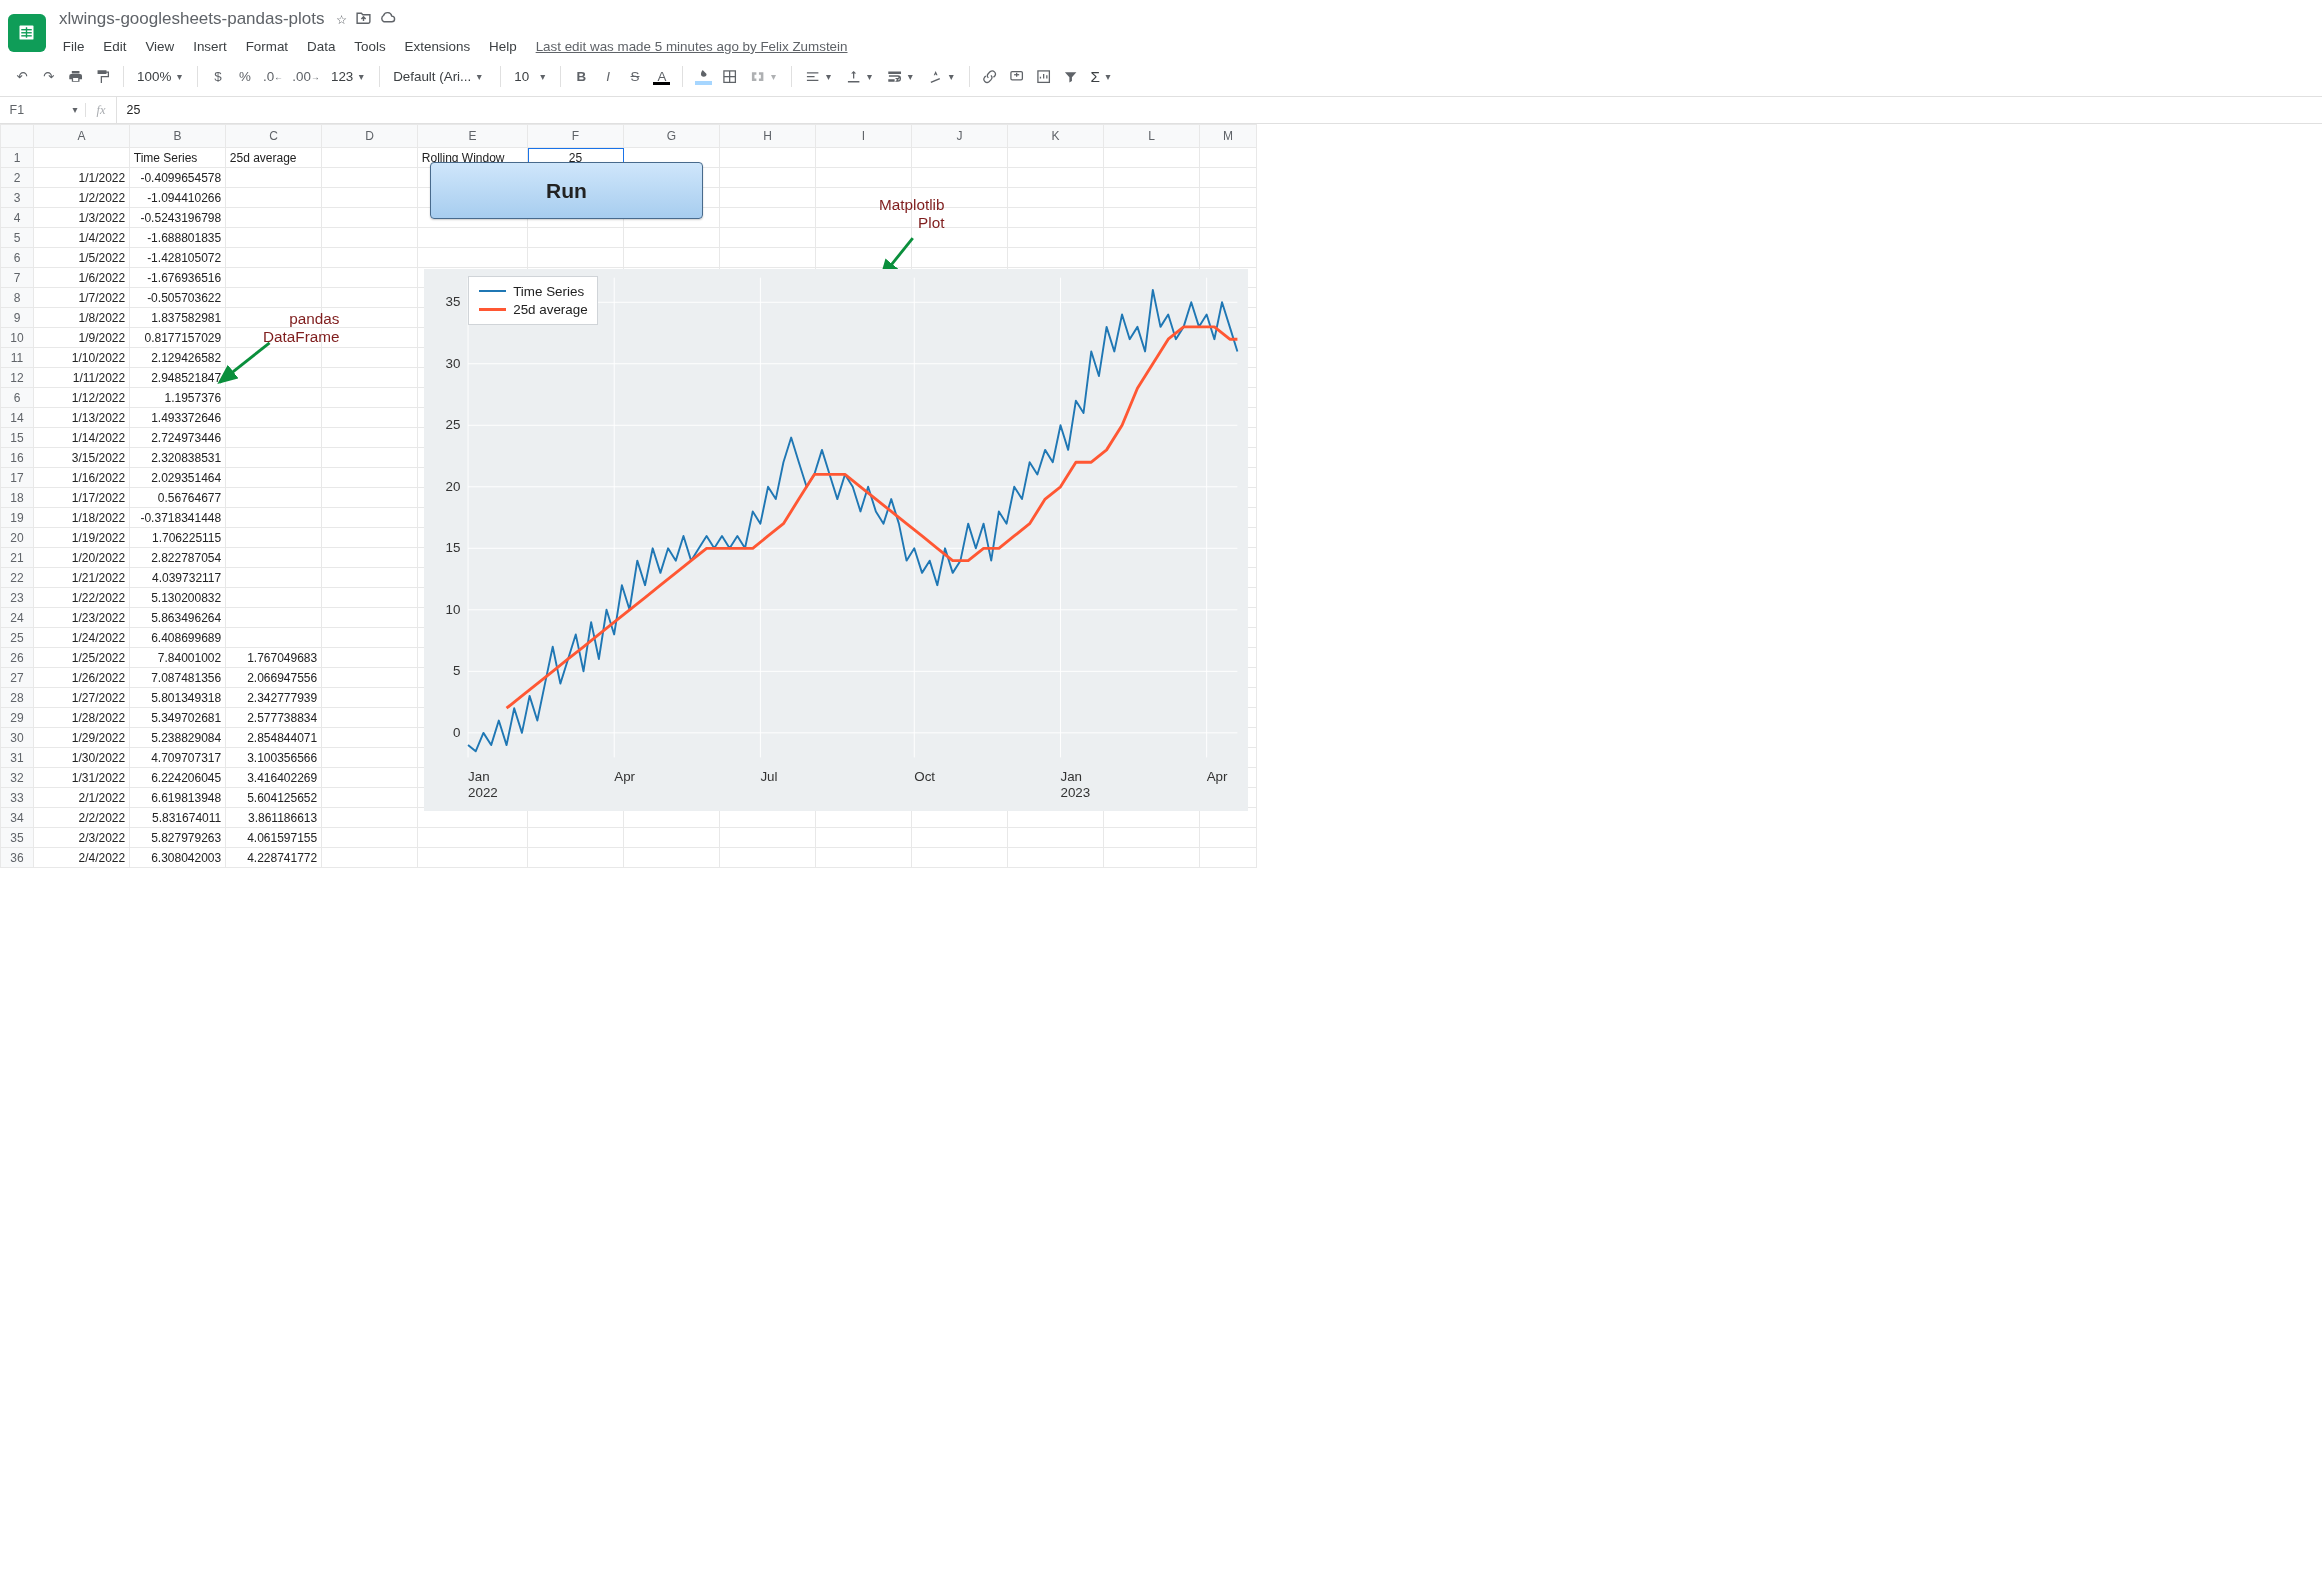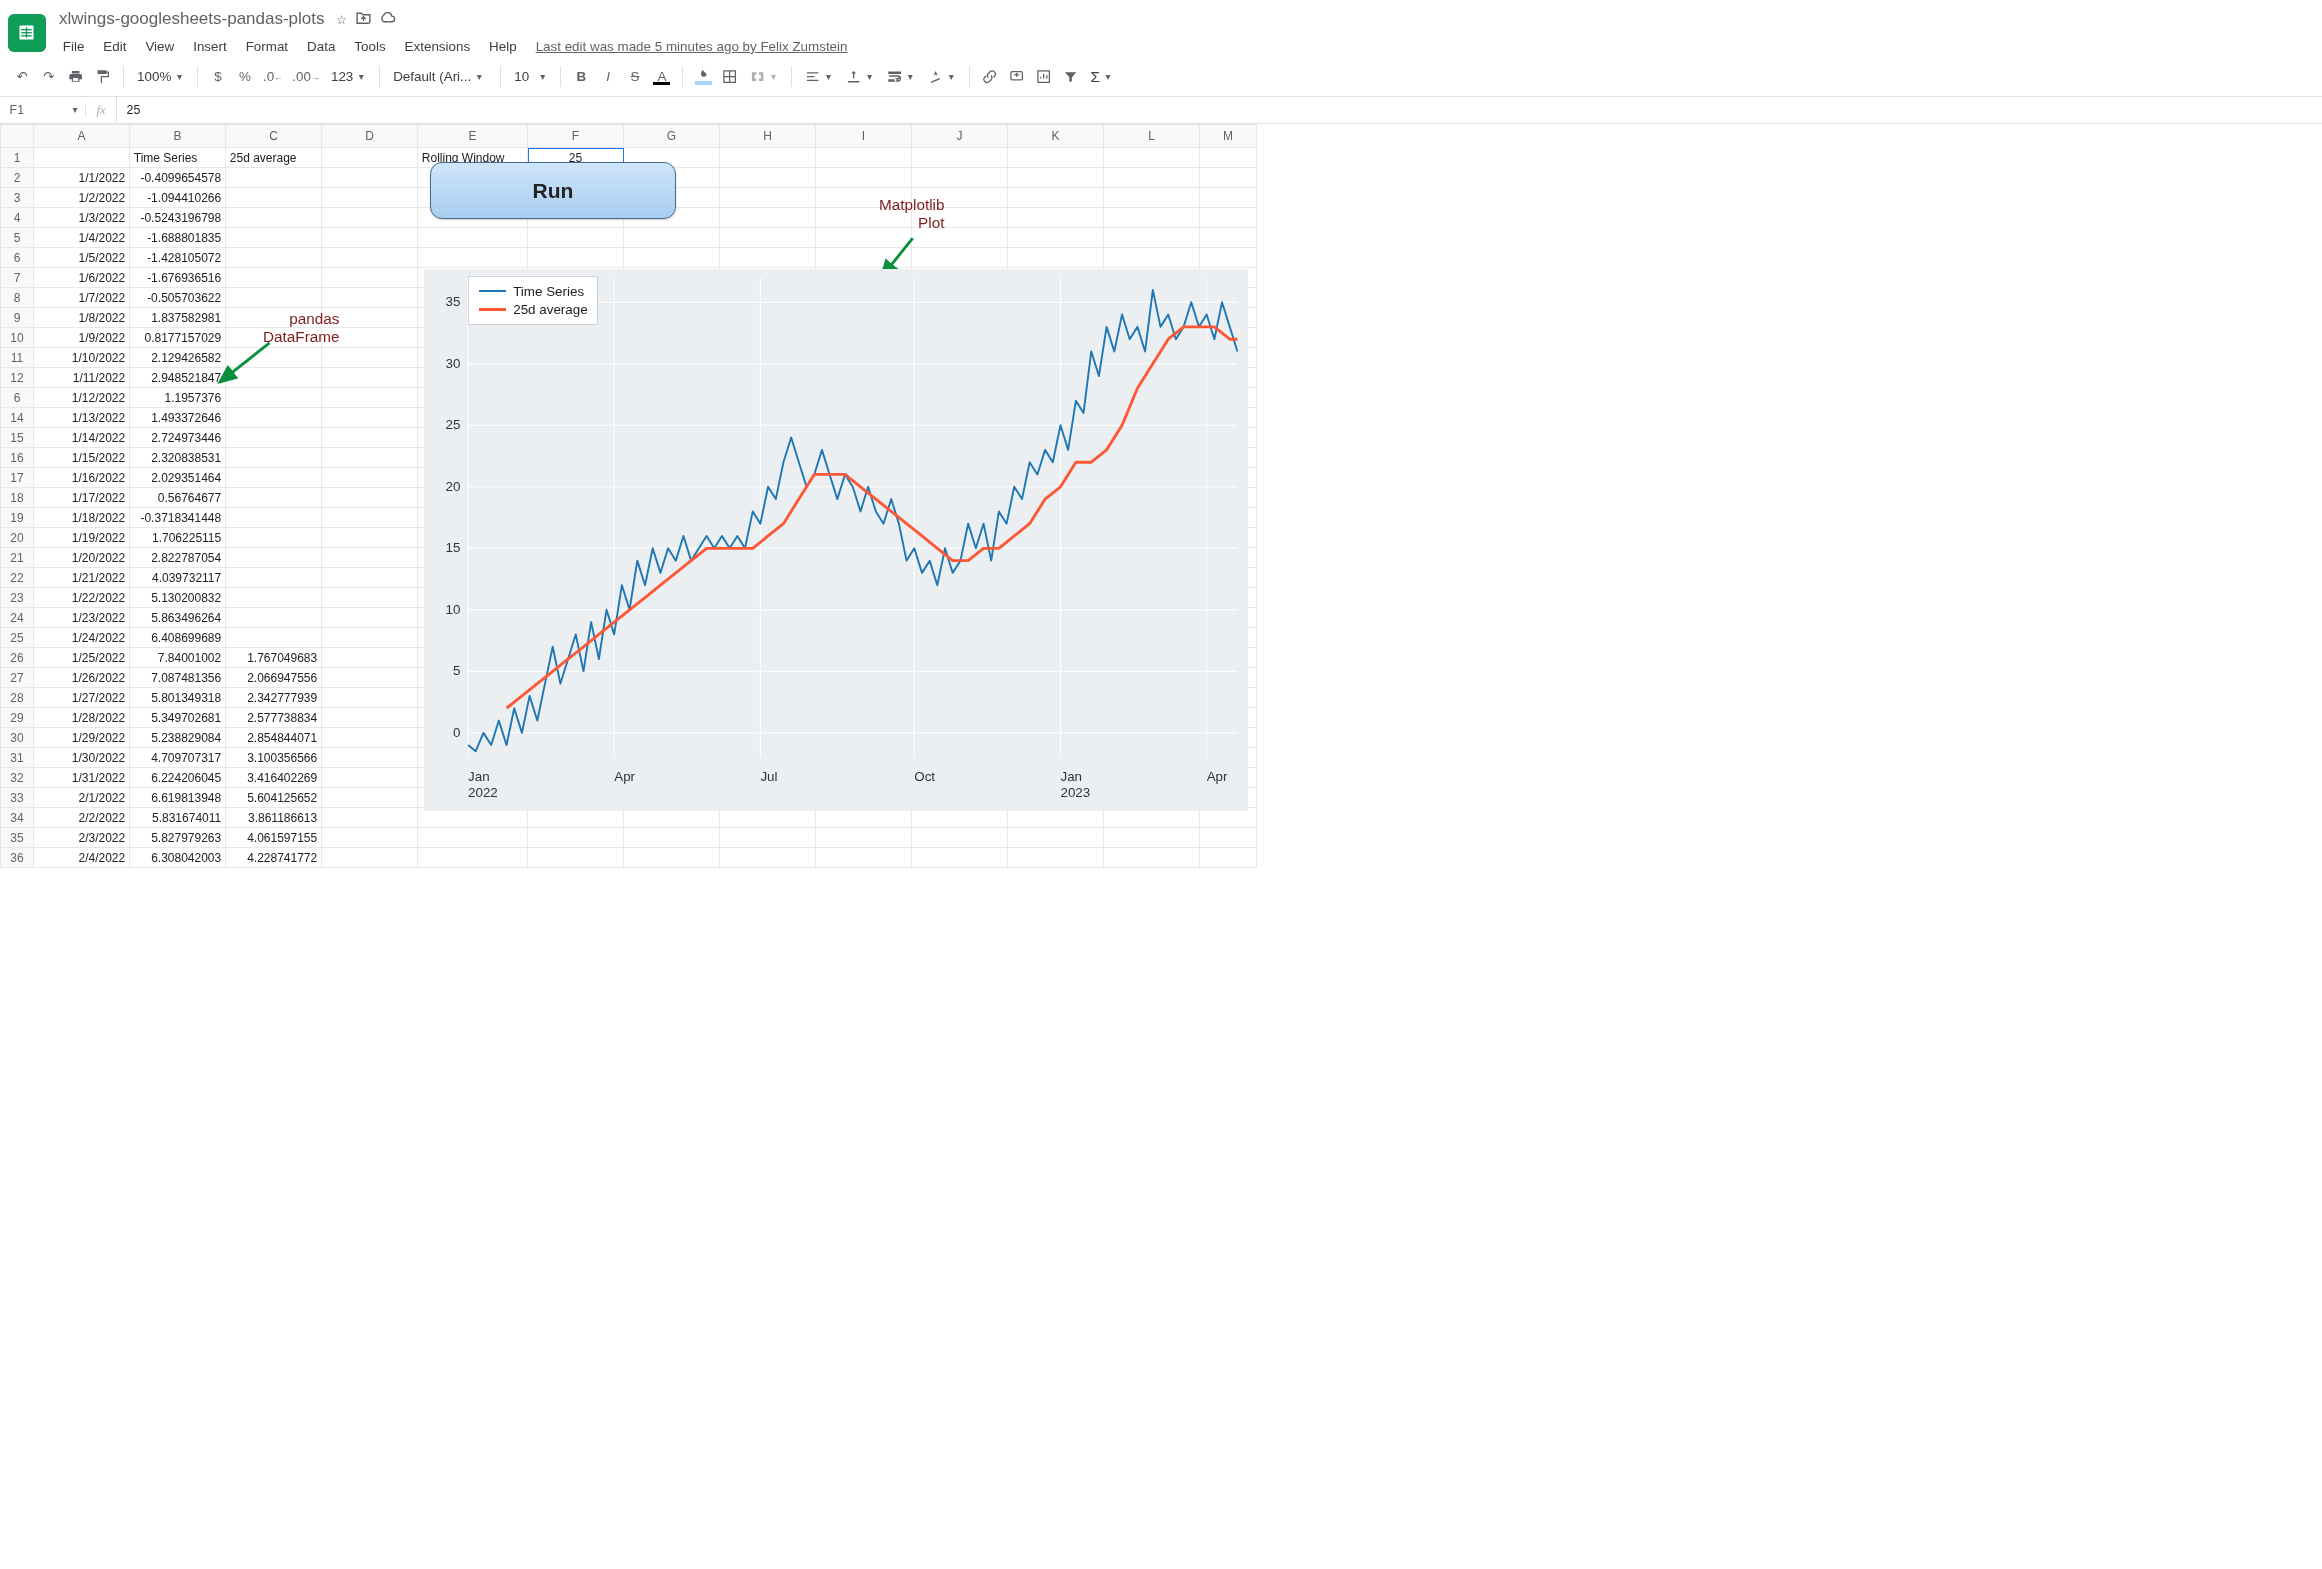--- a/index.html
+++ b/index.html
@@ -59,21 +59,21 @@
   .col-I{width:96px;}
   .col-J{width:96px;}
   .col-K{width:96px;}
   .col-L{width:96px;}
   .col-M{width:57px;}
   td.selected{outline:1.9px solid #1a73e8;outline-offset:-1px;position:relative;background:#fff;}
   td.selected::after{content:"";position:absolute;right:-2.9px;bottom:-2.9px;width:5.7px;height:5.7px;background:#1a73e8;}
   
   .overlay{position:absolute;pointer-events:none;}
   .overlay *{pointer-events:auto;}
-  .run-btn{position:absolute;left:430px;top:38px;width:246px;height:57px;border-radius:12px;border:1px solid #486a8c;background:linear-gradient(#cfe6fb,#a7cdef);display:flex;align-items:center;justify-content:center;font-size:21px;font-weight:bold;color:#222;cursor:pointer;box-shadow:0 1px 1.9px rgba(0,0,0,.2);}
+  .run-btn{position:absolute;left:430px;top:38px;width:273px;height:57px;border-radius:4px;border:1px solid #486a8c;background:linear-gradient(#cfe6fb,#a7cdef);display:flex;align-items:center;justify-content:center;font-size:21px;font-weight:bold;color:#222;cursor:pointer;box-shadow:0 1px 1.9px rgba(0,0,0,.2);}
   .anno{position:absolute;color:#7f1d1d;font-weight:400;font-size:15.3px;text-align:right;line-height:1.2;}
   .anno-arrow{color:#0a8f3c;}
   .chart-wrap{position:absolute;left:425px;top:146px;width:822px;height:540px;background:#eceff1;outline:1px solid #eceff1;}
   .chart-legend{position:absolute;left:43px;top:5.7px;background:#fff;border:1px solid #d0d4d8;padding:4.8px 9.6px;font-size:13.4px;}
   .legend-item{display:flex;align-items:center;gap:7.6px;padding:1.9px 0;}
   .legend-swatch{width:27px;height:2.9px;}
 </style>
 </head>
 <body>
 
@@ -523,21 +523,21 @@
           <td></td>
           <td></td>
           <td></td>
           <td></td>
           <td></td>
           <td></td>
           <td></td>
         </tr>
         <tr>
           <th>16</th>
-          <td>1/15/2022</td>
+          <td>3/15/2022</td>
           <td>2.320838531</td>
           <td></td>
           <td></td>
           <td></td>
           <td></td>
           <td></td>
           <td></td>
           <td></td>
           <td></td>
           <td></td>

